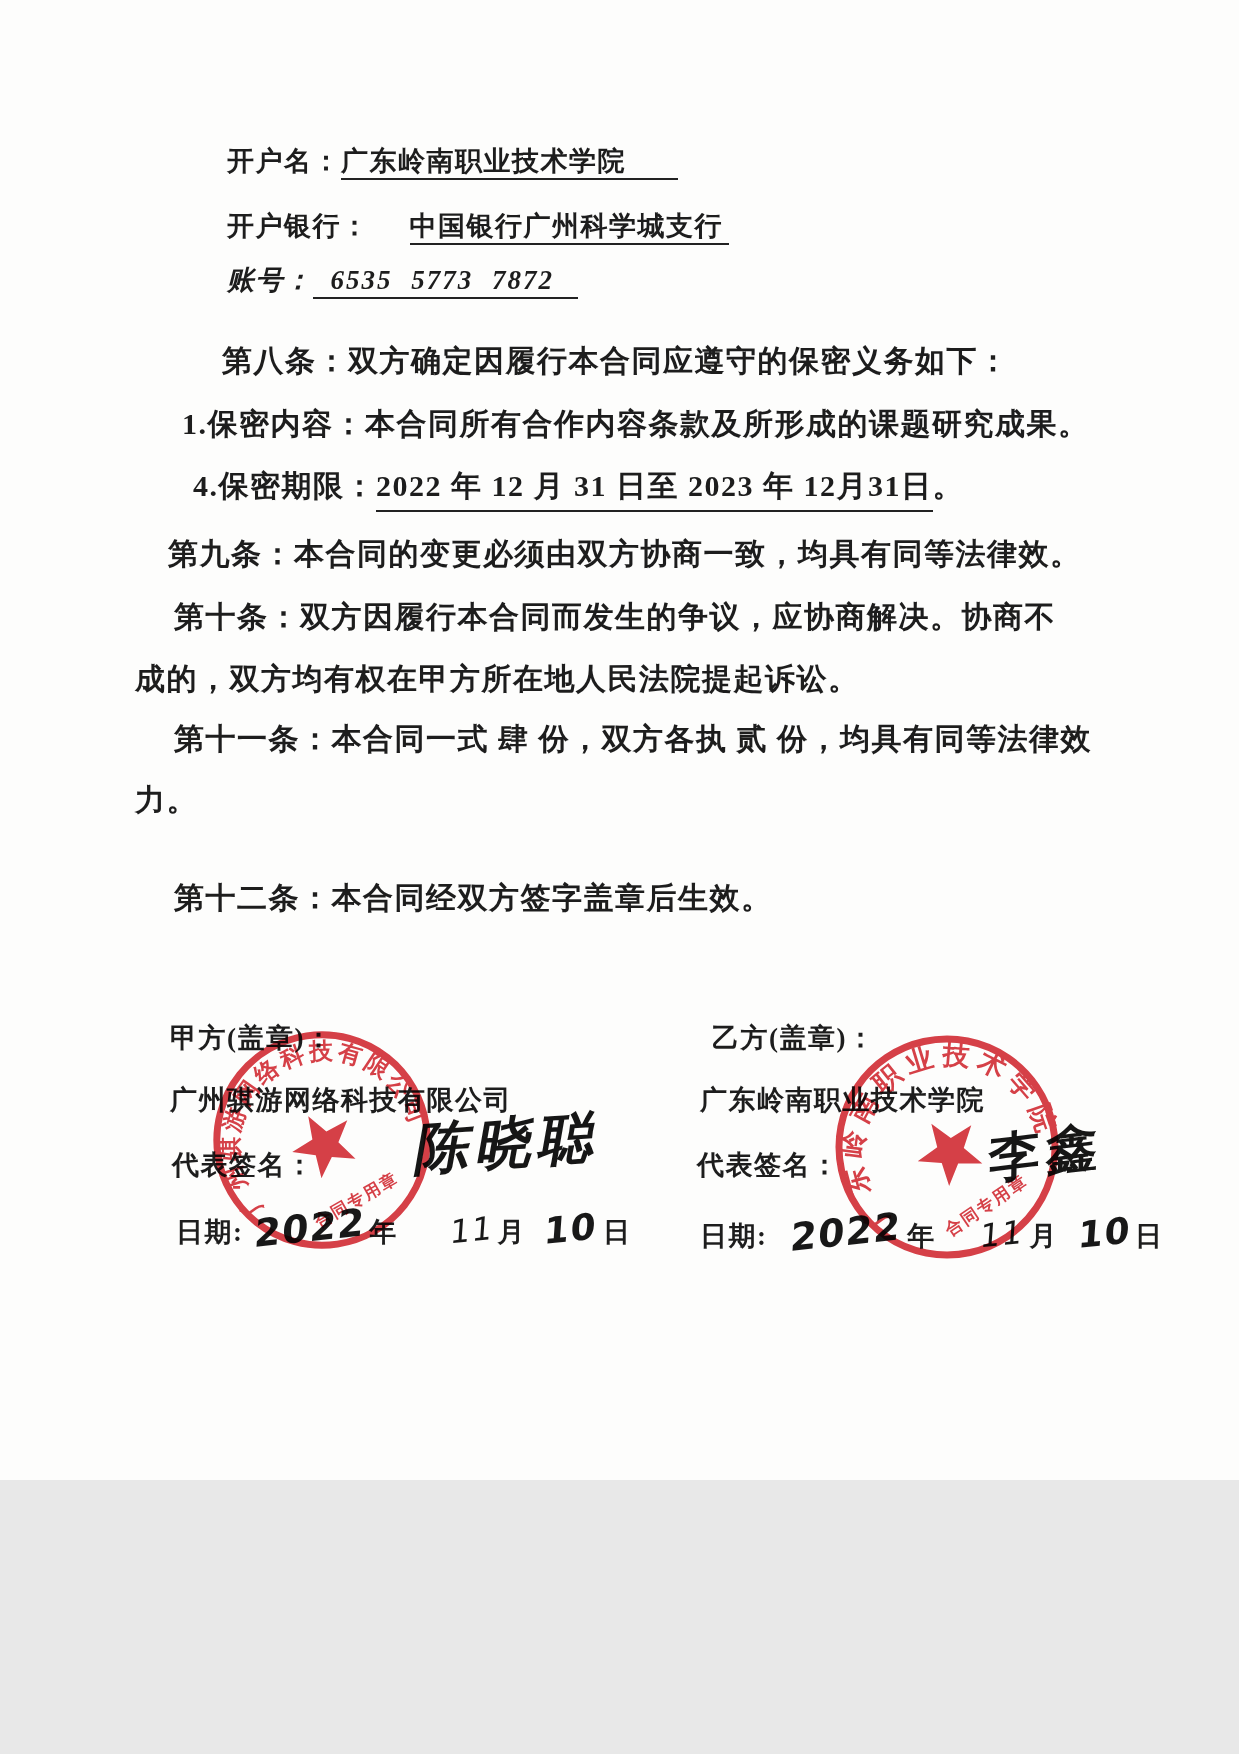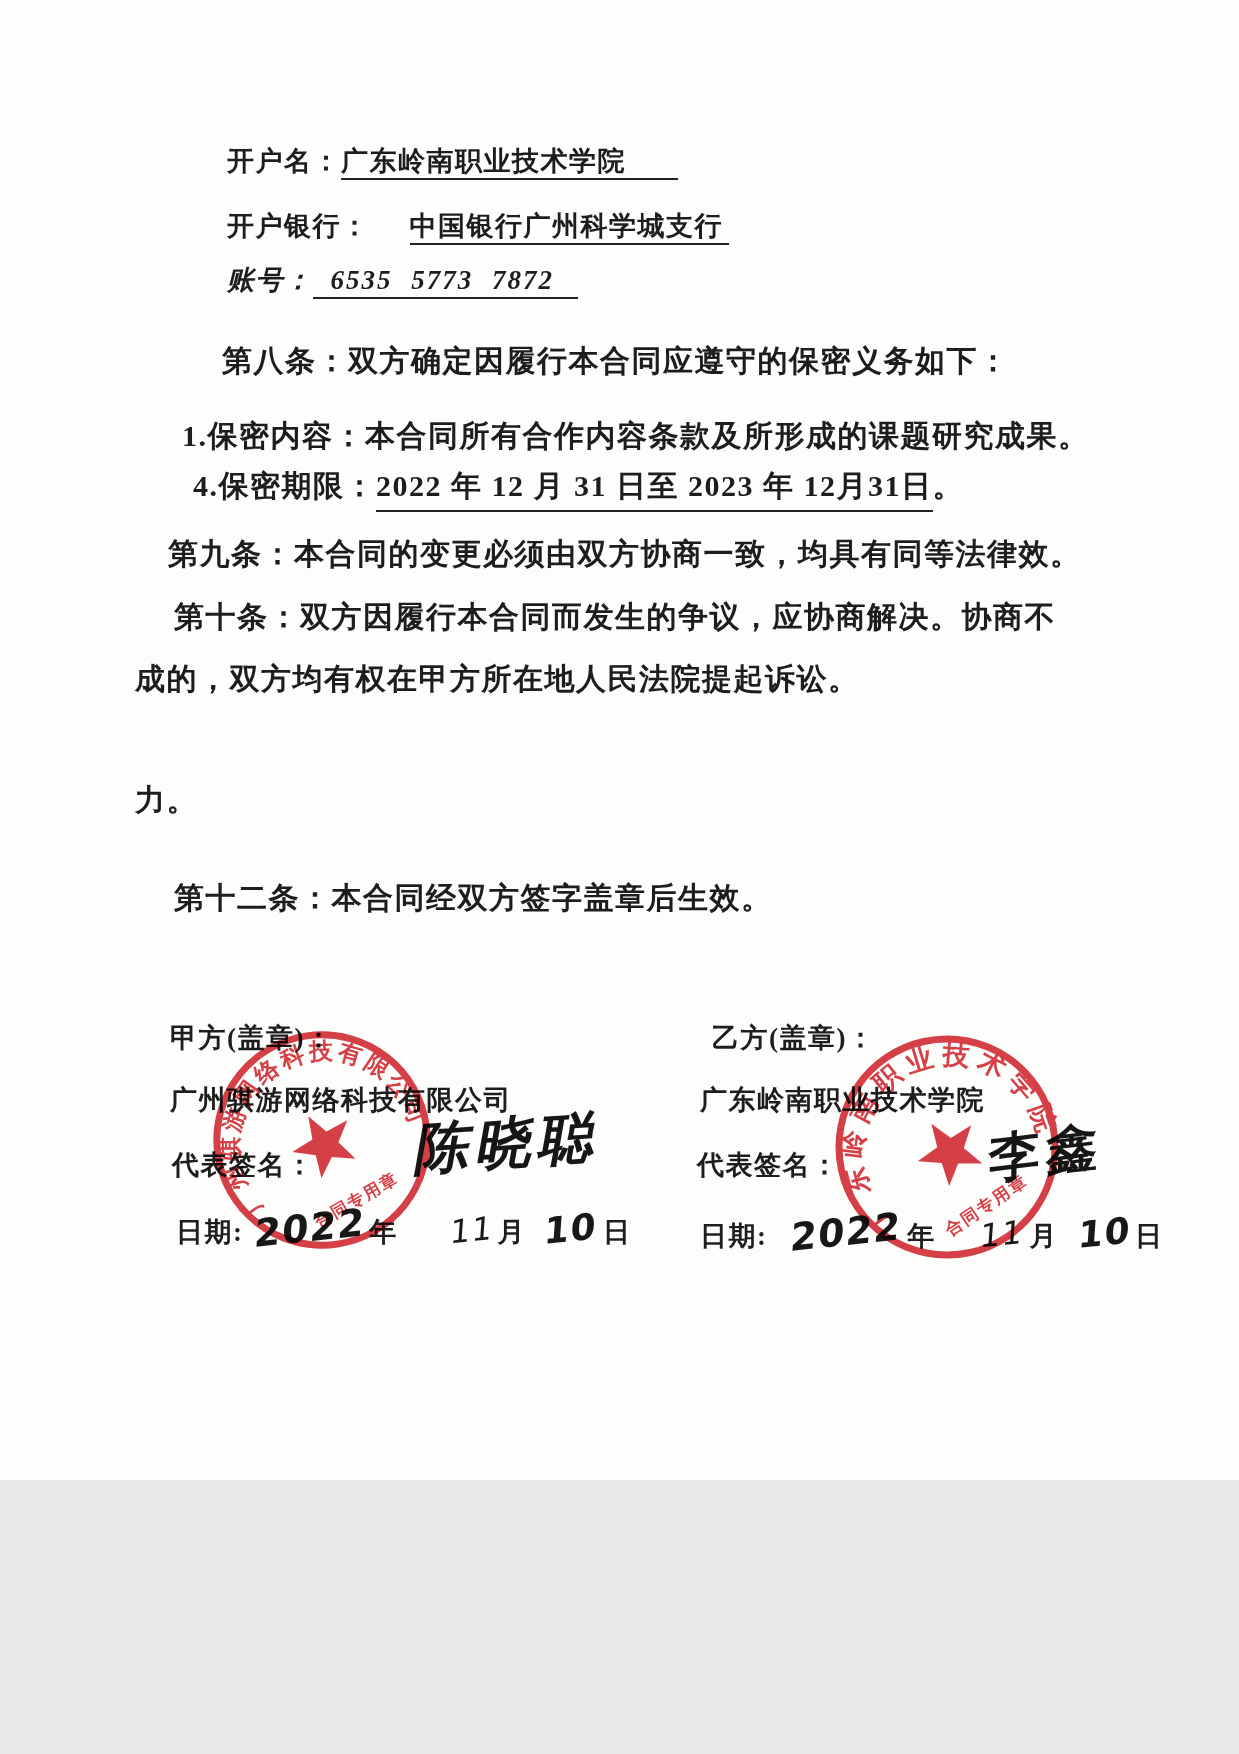--- a/index.html
+++ b/index.html
@@ -49,27 +49,28 @@
     <span>开户名：</span><span class="u-name">广东岭南职业技术学院</span>
   </div>
   <div class="line acct" style="left:227px; top:208px;">
     <span>开户银行：</span><span class="u-bank">中国银行广州科学城支行</span>
   </div>
   <div class="line acct" style="left:227px; top:262px;font-style:italic;">
     <span>账号：</span><span class="u-acct">6535 5773 7872</span>
   </div>
 
   <div class="line body-txt" style="left:222px; top:341px;">第八条：双方确定因履行本合同应遵守的保密义务如下：</div>
-  <div class="line body-txt" style="left:182px; top:404px;margin-top:12px;">1.保密内容：本合同所有合作内容条款及所形成的课题研究成果。</div>
+  <div class="line body-txt" style="left:182px; top:404px;">1.保密内容：本合同所有合作内容条款及所形成的课题研究成果。</div>
   <div class="line body-txt" style="left:193px; top:466px;">
     <span>4.保密期限：</span><span class="u-dates">2022 年 12 月 31 日至 2023 年 12月31日</span><span>。</span>
   </div>
   <div class="line body-txt" style="left:168px; top:534px;">第九条：本合同的变更必须由双方协商一致，均具有同等法律效。</div>
   <div class="line body-txt" style="left:174px; top:597px;">第十条：双方因履行本合同而发生的争议，应协商解决。协商不</div>
   <div class="line body-txt" style="left:135px; top:659px;">成的，双方均有权在甲方所在地人民法院提起诉讼。</div>
+  <div class="line body-txt" style="left:174px; top:719px;">第十一条：本合同一式 肆 份，双方各执 贰 份，均具有同等法律效</div>
   <div class="line body-txt" style="left:135px; top:780px;">力。</div>
   <div class="line body-txt" style="left:174px; top:858px;margin-top:20px;">第十二条：本合同经双方签字盖章后生效。</div>
 
   <div class="line sig-txt" style="left:170px; top:1020px;">甲方(盖章)：</div>
   <div class="line sig-txt" style="left:170px; top:1082px;">广州骐游网络科技有限公司</div>
   <div class="line sig-txt" style="left:172px; top:1147px;">代表签名：</div>
   <div class="line sig-txt" style="left:176px; top:1206px;">
     <span>日期:</span><span class="hand hand-year dl-gap-a1">2022</span><span class="dl-gap-a2">年</span><span class="hand hand-month dl-gap-a3">11</span><span class="dl-gap-a4">月</span><span class="hand hand-day dl-gap-a5">10</span><span class="dl-gap-a6">日</span>
   </div>
   <div class="signature sig-a">陈晓聪</div>

